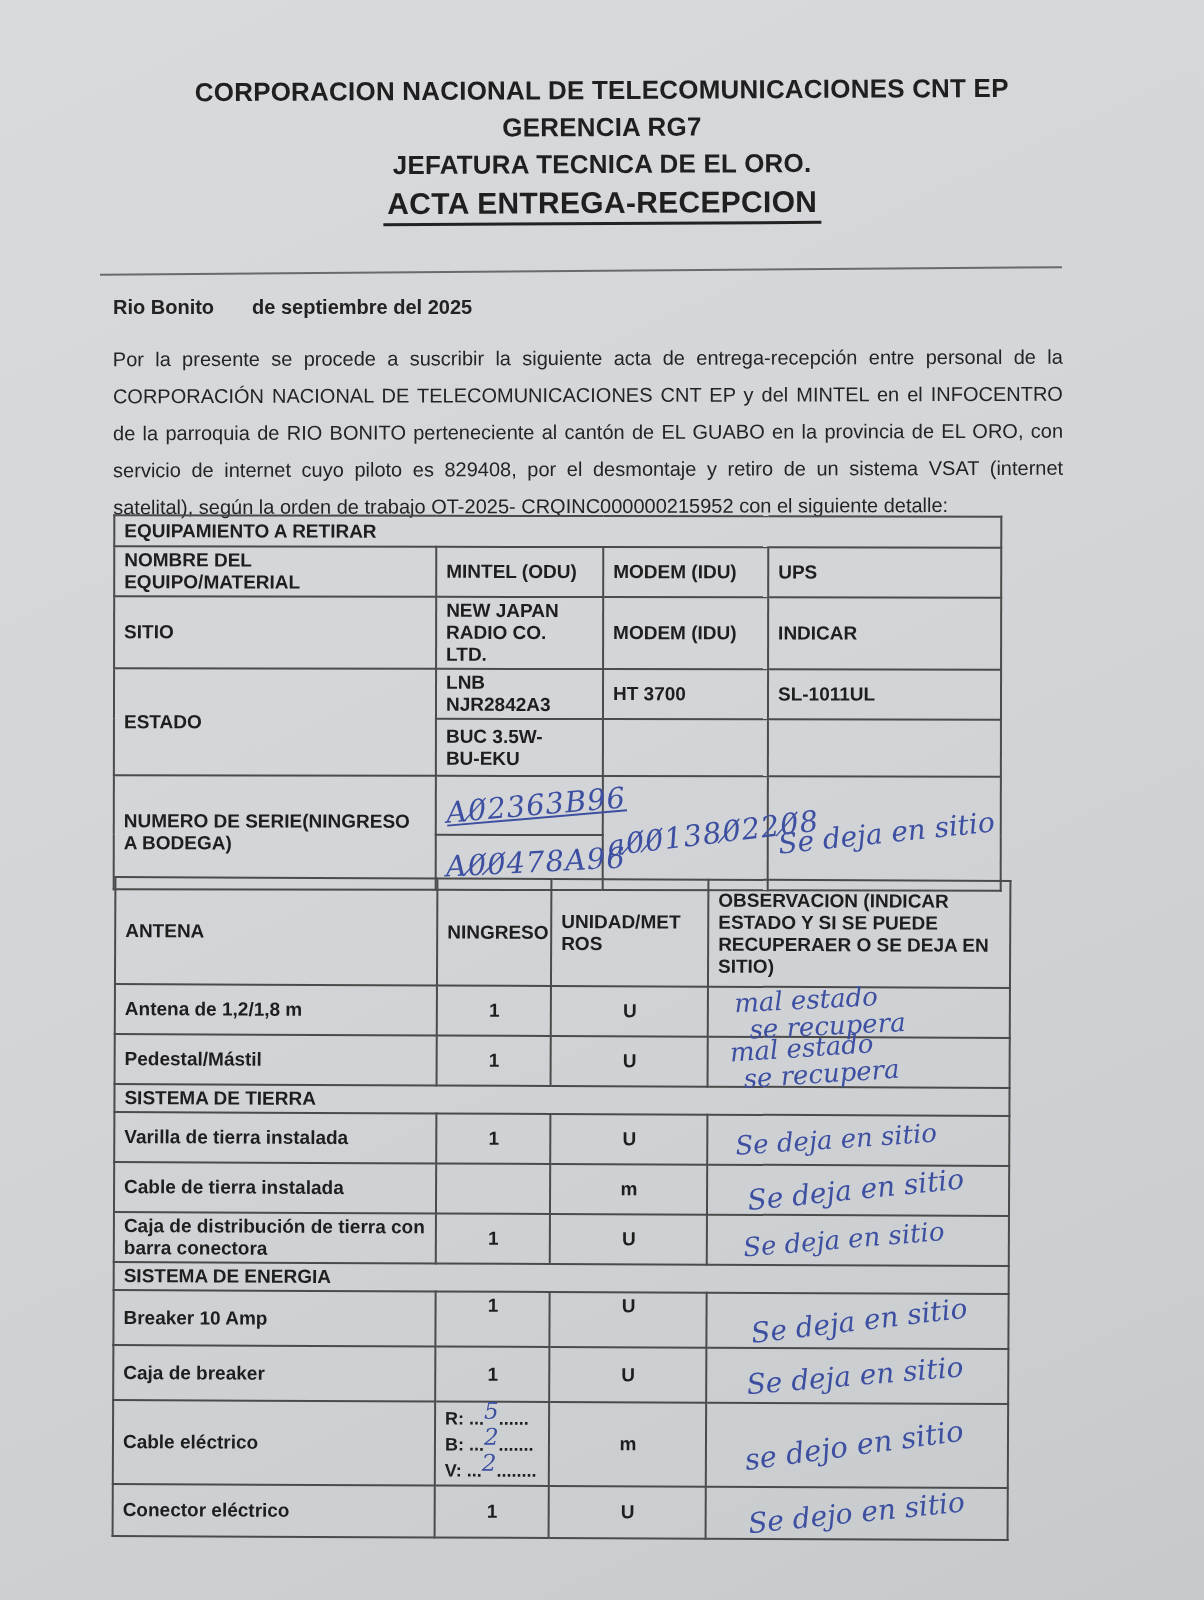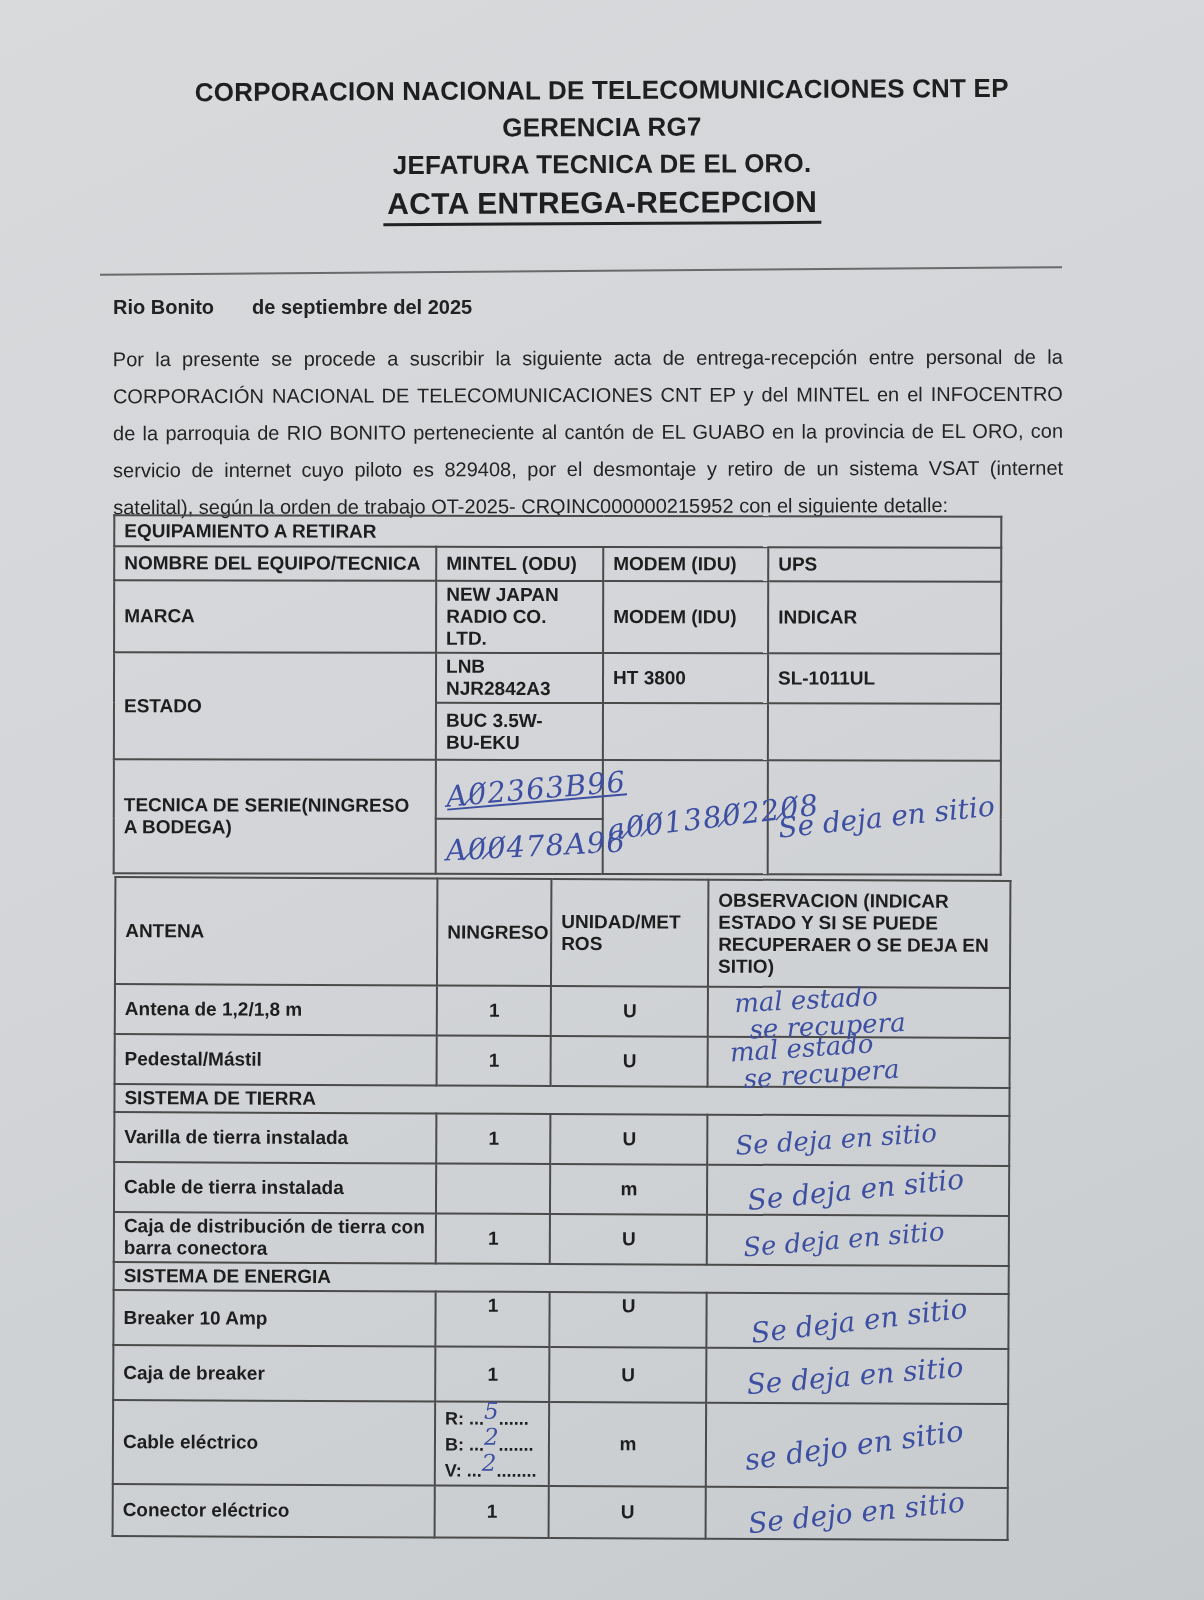--- a/index.html
+++ b/index.html
@@ -74,44 +74,44 @@
         <col style="width:322px">
         <col style="width:167px">
         <col style="width:165px">
         <col style="width:233px">
       </colgroup>
     <tbody>
         <tr style="height:31px">
       <td colspan="4" class="cap">EQUIPAMIENTO A RETIRAR</td>
     </tr>
     <tr style="height:34px">
-      <td class="hd">NOMBRE DEL EQUIPO/TECNICA</td>
+      <td class="hd">NOMBRE DEL EQUIPO/MATERIAL</td>
       <td class="hd">MINTEL (ODU)</td>
       <td class="hd">MODEM (IDU)</td>
       <td class="hd">UPS</td>
     </tr>
     <tr style="height:53px">
-      <td>MARCA</td>
+      <td>SITIO</td>
       <td class="pad-narrow">NEW JAPAN RADIO CO. LTD.</td>
       <td>MODEM (IDU)</td>
       <td>INDICAR</td>
     </tr>
     <tr style="height:41px">
       <td rowspan="2">ESTADO</td>
       <td>LNB NJR2842A3</td>
-      <td>HT 3800</td>
+      <td>HT 3700</td>
       <td>SL-1011UL</td>
     </tr>
     <tr style="height:57px">
       <td class="pad-narrow">BUC 3.5W-BU-EKU</td>
       <td></td>
       <td></td>
     </tr>
     <tr style="height:59px">
-      <td rowspan="2">TECNICA DE SERIE(NINGRESO A BODEGA)</td>
+      <td rowspan="2">NUMERO DE SERIE(NINGRESO A BODEGA)</td>
       <td>
         <span class="hw serial u rot5">A0̸2363B96</span>
       </td>
       <td rowspan="2">
         <span class="hw serial rot7" style="margin-left:-6px;">a0̸0̸1380̸220̸8</span>
       </td>
       <td rowspan="2">
         <span class="hw obs-hw rot6" style="font-size:28px;">Se deja en sitio</span>
       </td>
     </tr>

